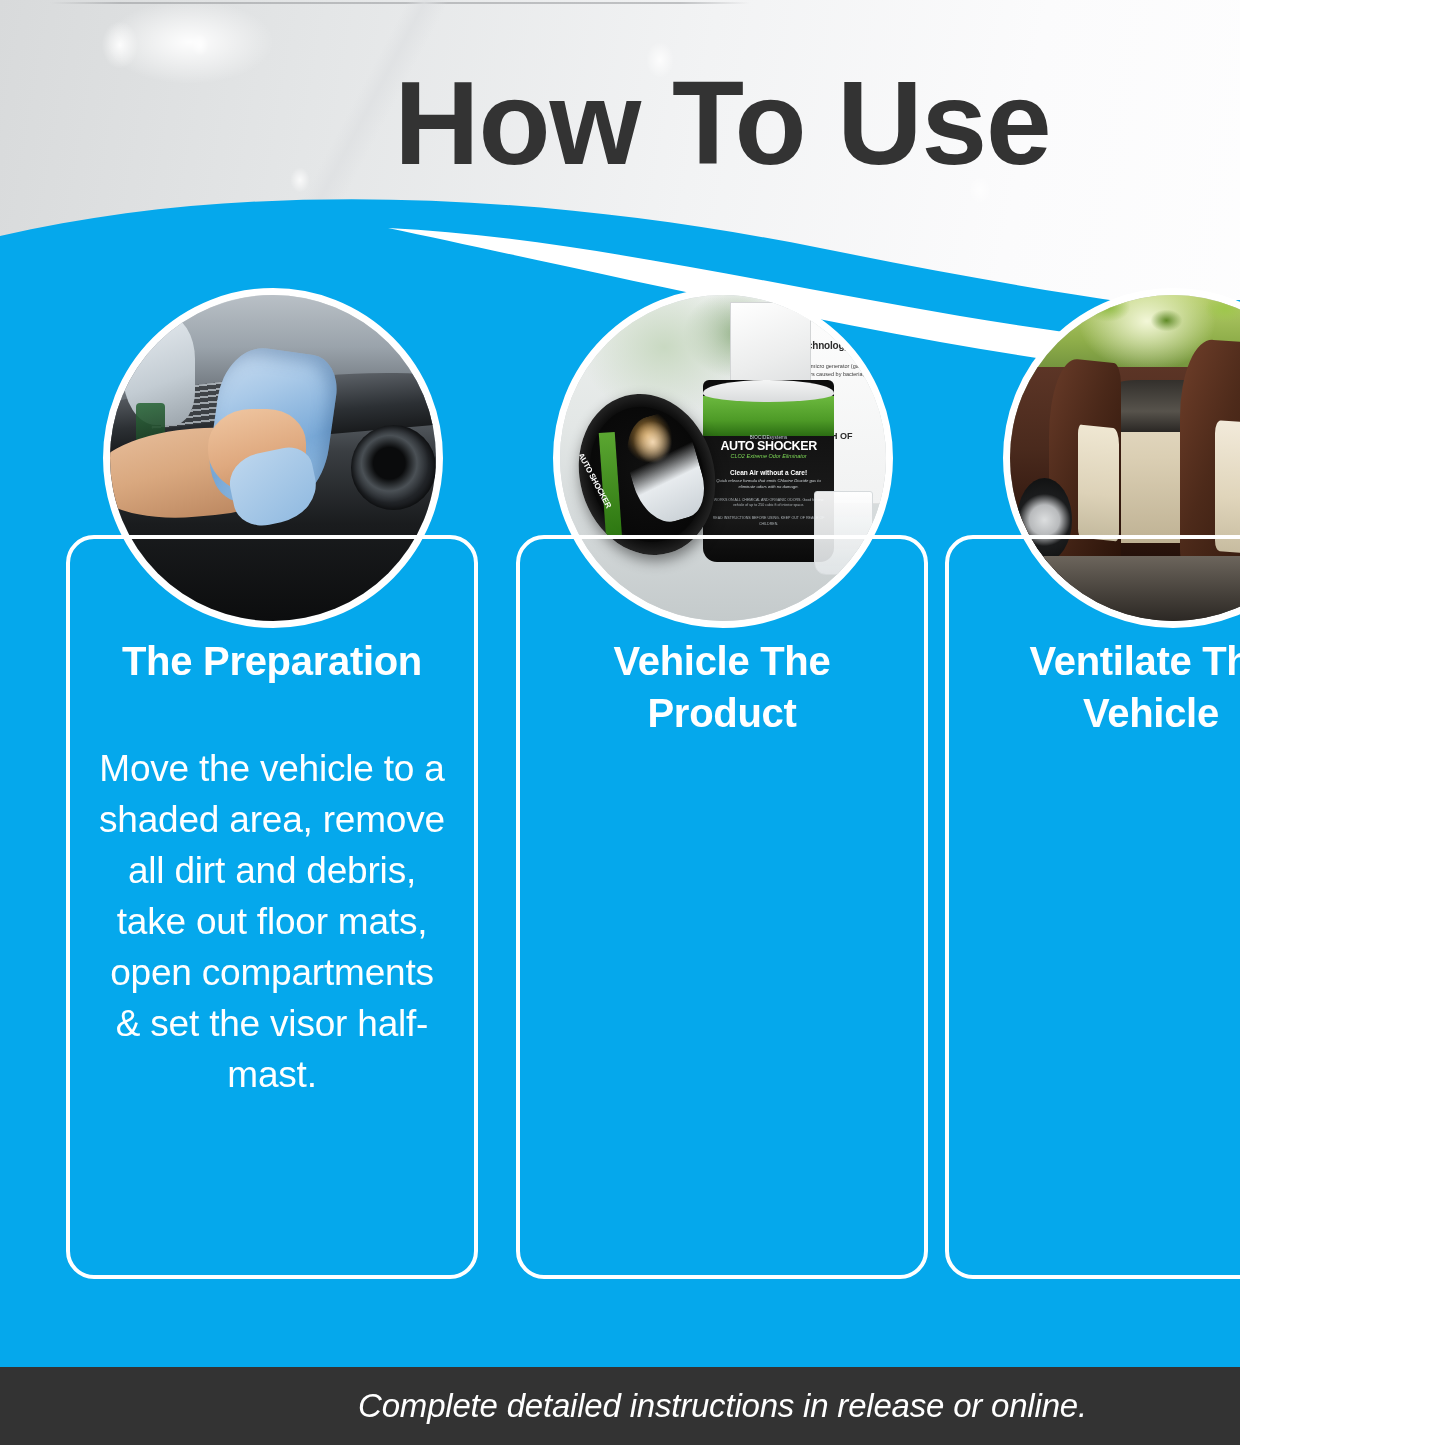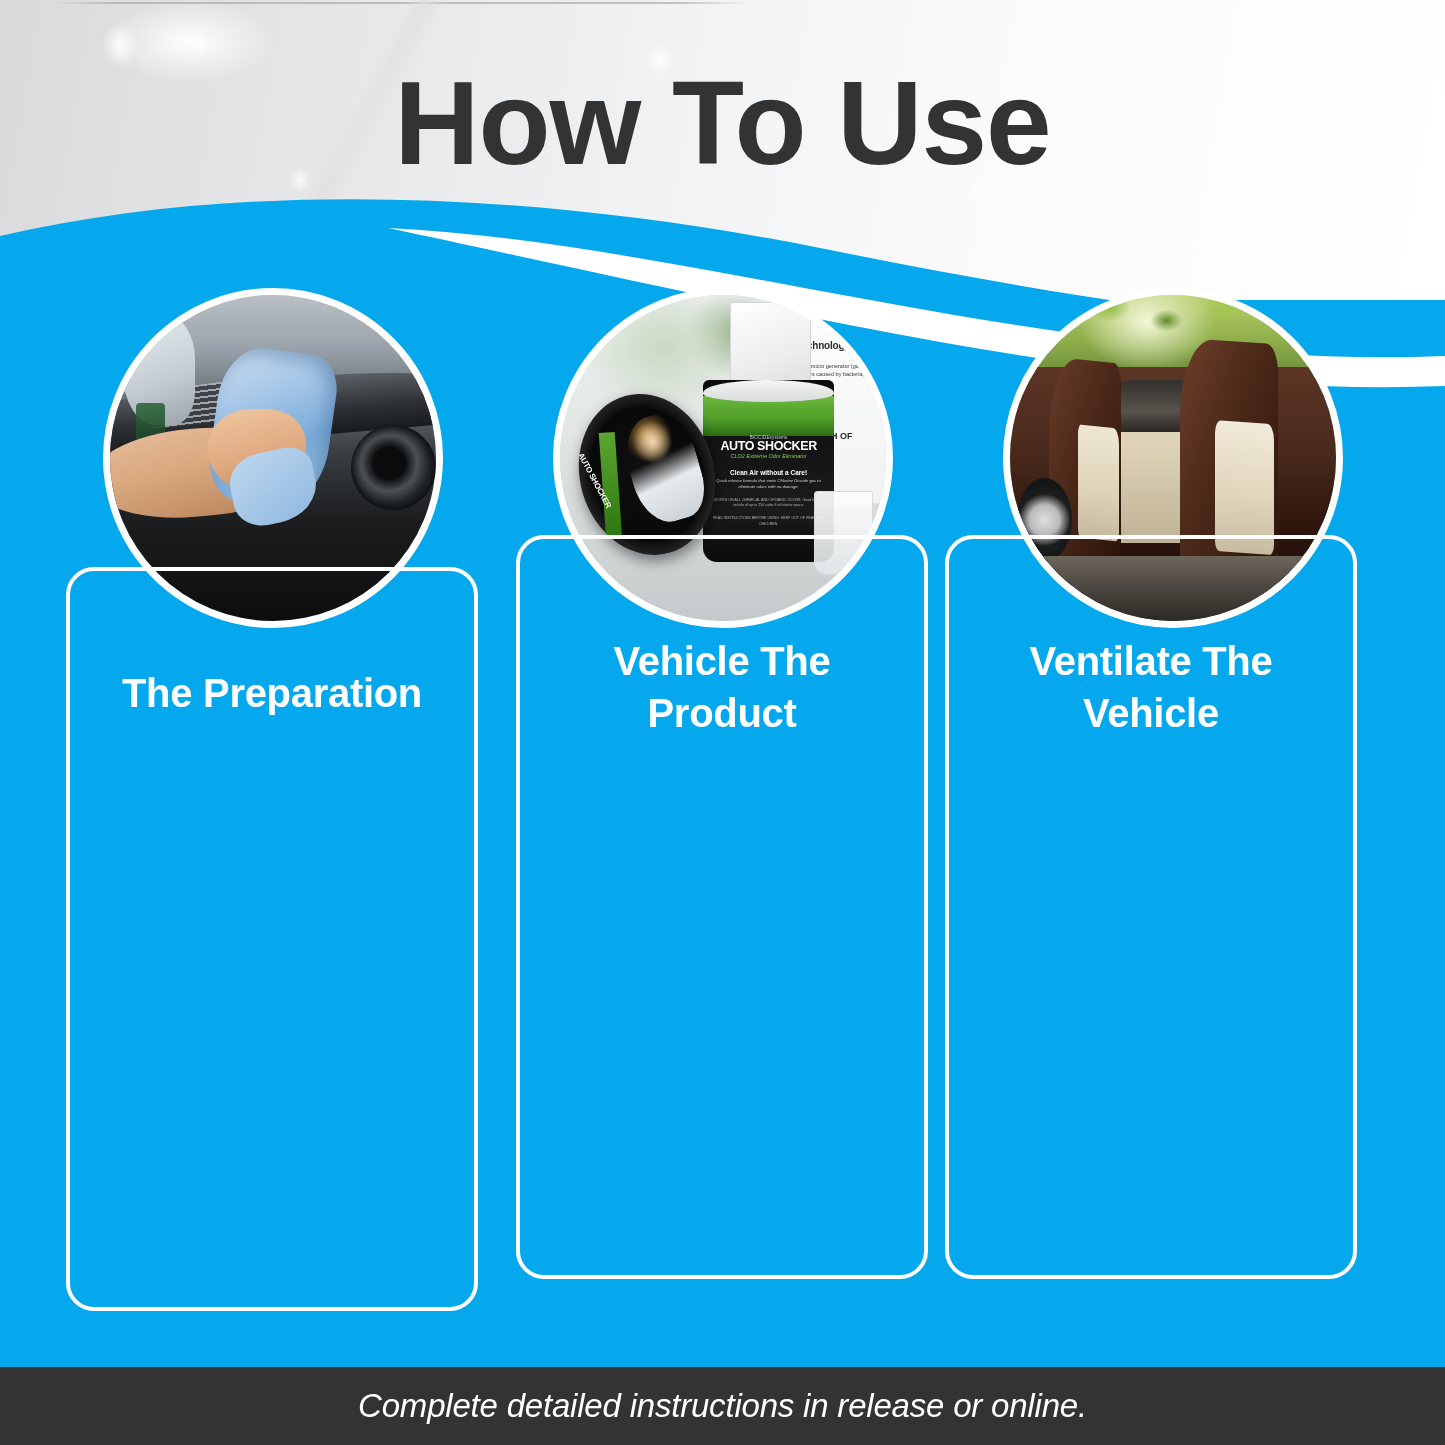--- a/index.html
+++ b/index.html
@@ -6,21 +6,21 @@
 
   html, body {
     width: 1445px;
     height: 1445px;
     overflow: hidden;
     font-family: "Liberation Sans", sans-serif;
   }
 
   #page {
     position: relative;
-    width: 1445px;
+    width: 1240px;
     height: 1445px;
     background: #05a8ec;
     overflow: hidden;
   }
 
   
   .header-band {
     position: absolute;
     left: 0; top: 0;
     width: 1445px;
@@ -299,21 +299,21 @@
     position: absolute;
     top: 535px;
     width: 412px;
     height: 744px;
     border: 4px solid #ffffff;
     border-radius: 28px;
     padding: 96px 24px 20px 24px;
     text-align: center;
     color: #ffffff;
   }
-  .card.card1 { left: 66px; margin-top: 32px; }
+  .card.card1 { left: 66px; }
   .card.card2 { left: 516px; }
   .card.card3 { left: 915px; margin-left: 30px; }
 
   .card-title {
     font-size: 40px;
     font-weight: 700;
     line-height: 1.3;
     letter-spacing: -0.3px;
     margin-bottom: 56px;
   }
@@ -429,20 +429,21 @@
       <div class="p3-door-r">
         <div class="p3-door-r-panel"></div>
       </div>
       <div class="p3-wheel"></div>
       <div class="p3-ground"></div>
     </div>
   </div>
 
   <div class="card card1">
     <div class="card-title">The Preparation</div>
+    <div class="card-body">Move the vehicle to a shaded area, remove all dirt and debris, take out floor mats, open compartments &amp; set the visor half-mast.</div>
   </div>
 
   <div class="card card2">
     <div class="card-title">Vehicle The Product</div>
   </div>
 
   <div class="card card3">
     <div class="card-title">Ventilate The Vehicle</div>
   </div>
 

